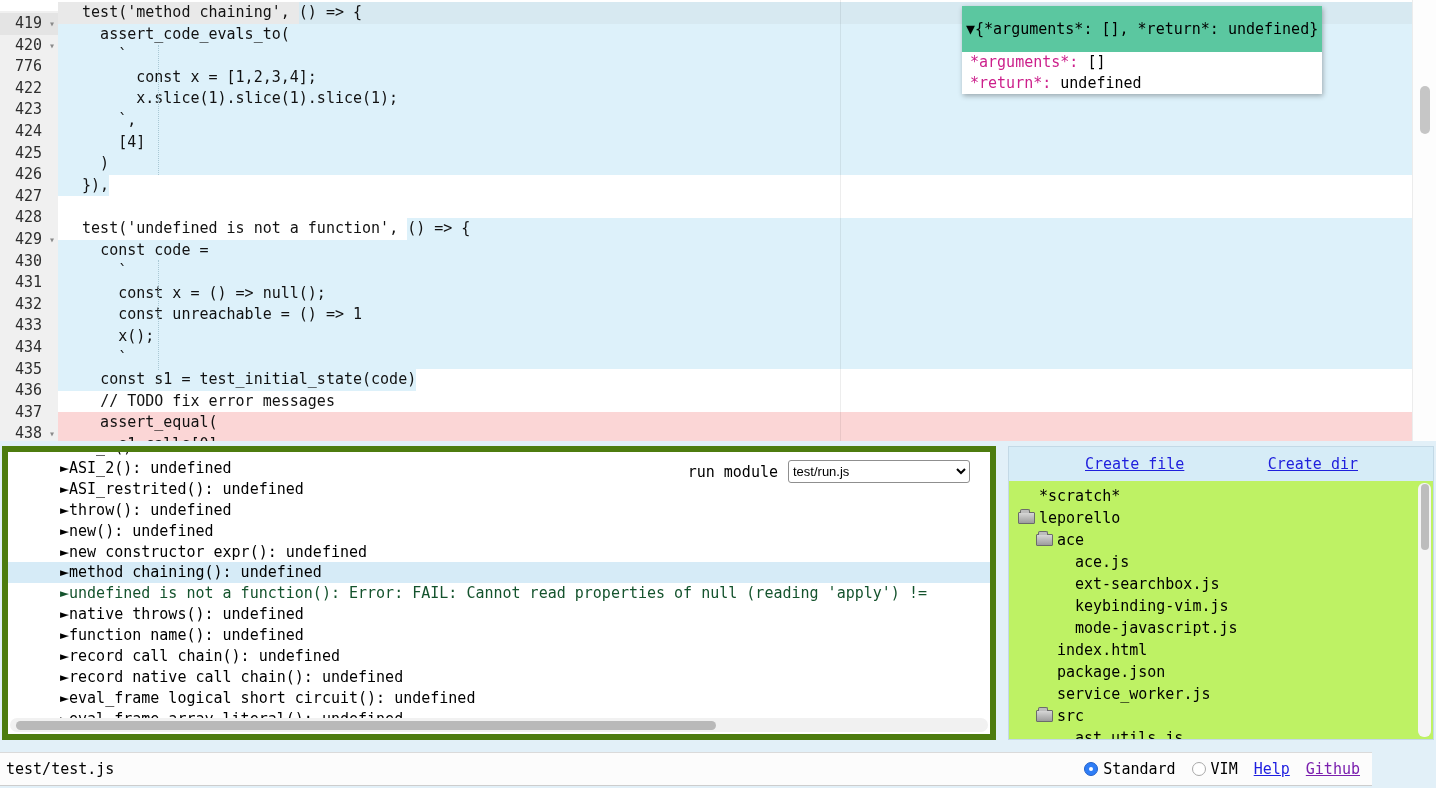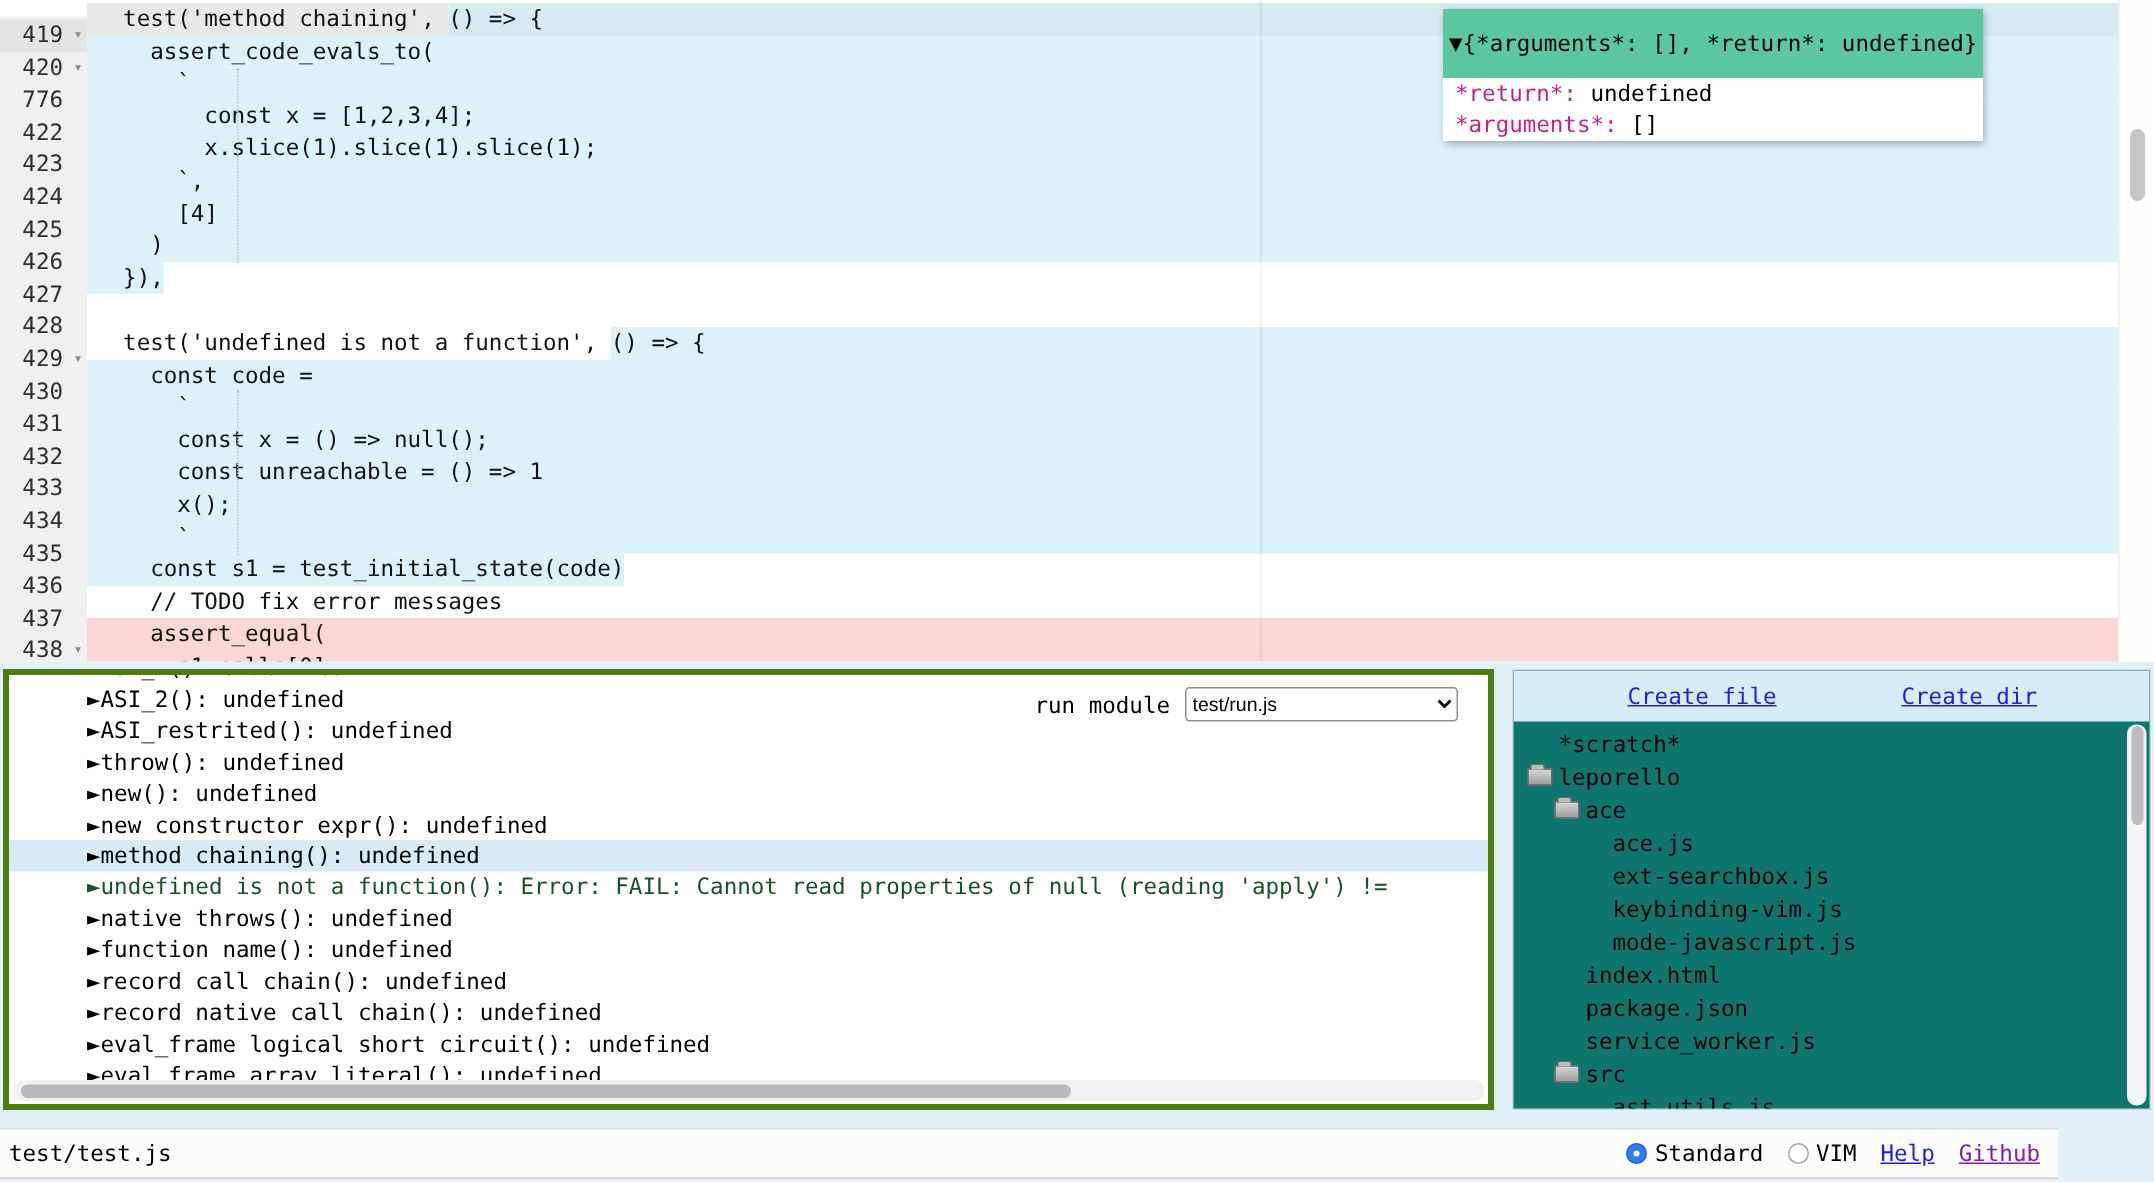--- a/index.html
+++ b/index.html
@@ -31,31 +31,31 @@
   #editor-scroll-track { position:absolute; right:0; top:0; width:24px; height:441px; background:#fdfdfd; border-left:1px solid #ececec; z-index:5; }
   #editor-scroll-thumb { position:absolute; right:6px; top:86px; width:10px; height:48px; background:#c6c6c6; border-radius:5px; }
 
   
   #tooltip { position:absolute; left:962px; top:6px; z-index:10; box-shadow:1px 2px 5px rgba(0,0,0,0.3); background:#fff; }
   #tooltip-header { background:#5bc7a0; font-size:15px; line-height:22px; padding:12px 4px; color:#000; white-space:pre; }
   .tooltip-row { font-size:15px; line-height:21px; padding:0 10px 0 8px; white-space:pre; }
   .tooltip-key { color:#cc1f8b; }
 
   
-  #output-panel { position:absolute; left:2px; top:446px; width:994px; height:294px; background:#fff; border:4px solid #4d7c0f; overflow:hidden; }
+  #output-panel { position:absolute; left:2px; top:446px; width:994px; height:294px; background:#fff; border:6px solid #4d7c0f; overflow:hidden; }
   .out-row { position:absolute; left:0; width:992px; height:20.9px; line-height:20.9px; font-size:15px; color:#000; padding-left:52px; white-space:pre; overflow:hidden; }
   .out-row.highlight { background:#d6ebf7; }
   .out-row.error { color:#14532d; }
   #run-module { position:absolute; top:9px; right:212px; font-size:15px; line-height:22px; color:#000; z-index:6; }
   #run-module-select { position:absolute; top:8px; right:20px; width:182px; height:23px; font-family:"Liberation Sans",sans-serif; font-size:13px; border:1px solid #8f8f8f; border-radius:3px; background:#fff; z-index:6; }
   #out-hscroll { position:absolute; left:2px; right:2px; bottom:2px; height:14px; background:#f1f1f1; border-radius:7px; }
   #out-hthumb { position:absolute; left:6px; top:2.5px; width:700px; height:9px; background:#b9b9b9; border-radius:4.5px; }
 
   
-  #files-panel { position:absolute; left:1008px; top:446px; width:426px; height:294px; background:#0f766e; border:1px solid #c3d9e6; overflow:hidden; }
+  #files-panel { position:absolute; left:1008px; top:446px; width:426px; height:294px; background:#bef264; border:1px solid #c3d9e6; overflow:hidden; }
   #files-header { position:absolute; left:0; top:0; width:100%; height:34px; background:#d6ecf7; display:flex; justify-content:space-between; align-items:center; padding:0 75px 0 76px; }
   #files-header a { font-size:15px; color:#2020dd; text-decoration:underline; }
   .tree-row { position:absolute; left:0; width:410px; height:22px; line-height:22px; font-size:15px; color:#000; white-space:pre; display:flex; align-items:center; }
   .folder-icon { display:inline-block; width:17px; height:12px; background:linear-gradient(#d6d6d6,#9d9d9d); border:1px solid #6b6b6b; border-radius:1px; position:relative; margin-right:4px; flex:0 0 auto; }
   .folder-icon::before { content:""; position:absolute; top:-4px; left:1px; width:8px; height:3px; background:#bdbdbd; border:1px solid #6b6b6b; border-bottom:none; border-radius:2px 2px 0 0; }
   #tree-scroll-track { position:absolute; right:2px; top:36px; width:13px; height:254px; background:#f5f5f5; border-radius:6px; }
   #tree-scroll-thumb { position:absolute; right:2.5px; top:1px; width:8px; height:66px; background:#bdbdbd; border-radius:4px; }
 
   
   #statusbar { position:absolute; left:0; top:752px; width:1372px; height:34px; background:#fcfcfc; border-top:1px solid #dadada; border-bottom:1px solid #cdcdcd; display:flex; align-items:center; justify-content:space-between; }
@@ -201,22 +201,22 @@
       </div>
     </div>
   <div class="indent-guide" style="left:158px; top:45px; height:130px;"></div>
   <div class="indent-guide" style="left:158px; top:260px; height:110px;"></div>
   <div id="print-margin"></div>
   <div id="editor-scroll-track">
     <div id="editor-scroll-thumb"></div>
   </div>
   <div id="tooltip">
     <div id="tooltip-header">▼{*arguments*: [], *return*: undefined}</div>
+    <div class="tooltip-row"><span class="tooltip-key">*arguments*:</span><span> []</span></div>
     <div class="tooltip-row"><span class="tooltip-key">*return*:</span><span> undefined</span></div>
-    <div class="tooltip-row"><span class="tooltip-key">*arguments*:</span><span> []</span></div>
   </div>
 </div>
 
 <div id="output-panel">
   <div id="out-rows">
       <div class="out-row" style="top: -15px;"><span>►</span><span>ASI_1(): undefined</span></div>
       <div class="out-row" style="top: 5.9px;"><span>►</span><span>ASI_2(): undefined</span></div>
       <div class="out-row" style="top: 26.8px;"><span>►</span><span>ASI_restrited(): undefined</span></div>
       <div class="out-row" style="top: 47.7px;"><span>►</span><span>throw(): undefined</span></div>
       <div class="out-row" style="top: 68.6px;"><span>►</span><span>new(): undefined</span></div>

